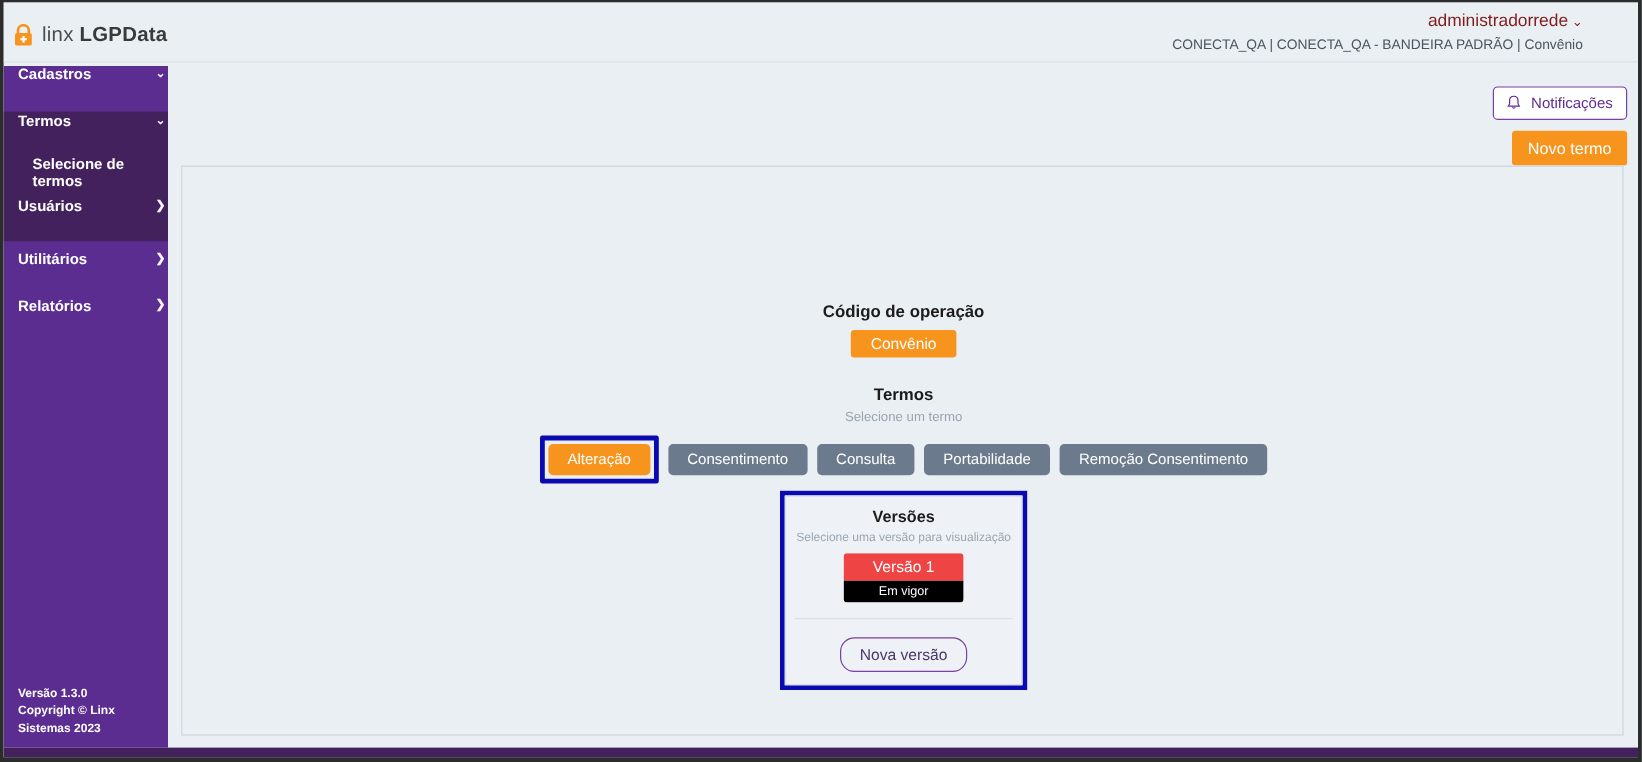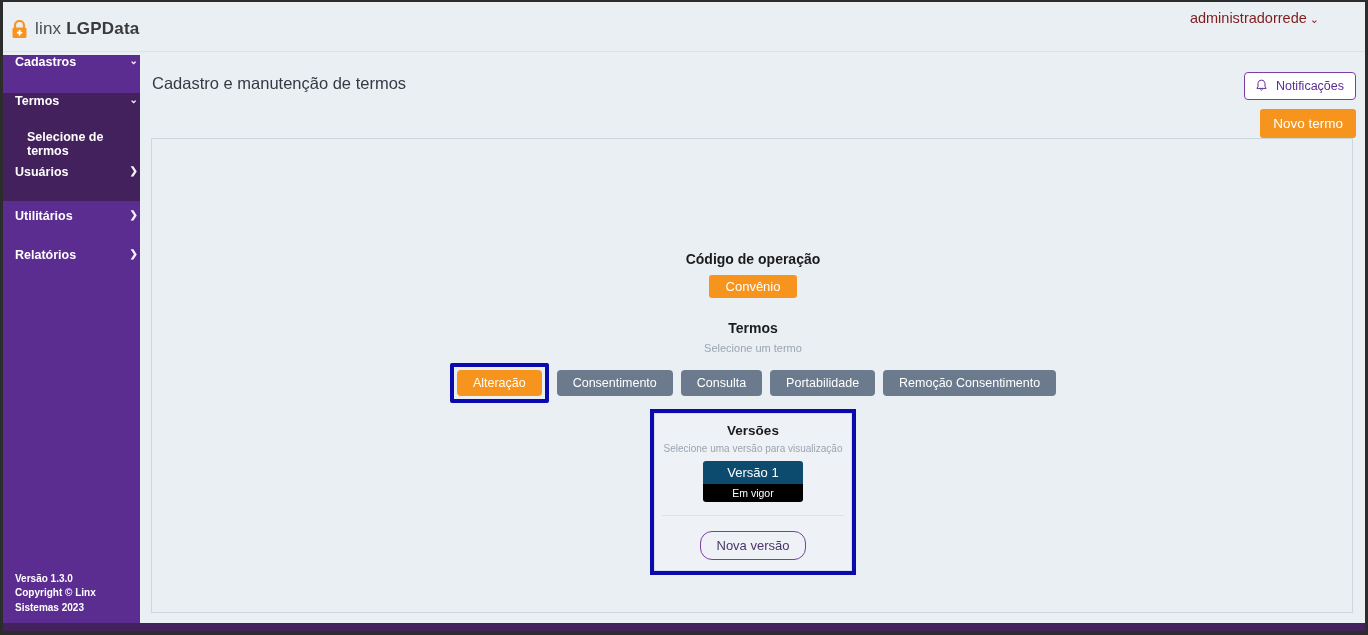--- a/index.html
+++ b/index.html
@@ -121,21 +121,21 @@
     background: #eef2f6;
     border: 1px solid #d6dee6;
     display: flex; flex-direction: column; align-items: center;
     padding-top: 9px; padding-bottom: 10px;
   }
   .lbl-versoes { font-size: 13.5px; font-weight: bold; color: #1b1b1b; }
   .lbl-sel-versao { margin-top: 5px; font-size: 10px; color: #9aa5b1; }
   .ver-card {
     margin-top: 7px; width: 100px; border-radius: 3px; overflow: hidden; cursor: pointer;
   }
-  .ver-card-head { background: #0c4a6e; color: #ffffff; font-size: 13px; padding: 4px 0; text-align: center; }
+  .ver-card-head { background: #ef4444; color: #ffffff; font-size: 13px; padding: 4px 0; text-align: center; }
   .ver-card-foot { background: #000000; color: #ffffff; font-size: 10.5px; padding: 3px 0; text-align: center; }
   .ver-divider { margin-top: 13px; width: 182px; height: 1px; background: #dbe2e9; }
   .btn-nova-versao {
     margin-top: 15px; background: #eef2f6; border: 1px solid #7a3fa0; border-radius: 12px;
     color: #4a3566; font-size: 13px; padding: 6px 16px; cursor: pointer;
   }
   .bottom-band {
     position: absolute; left: 0; bottom: 0;
     width: 1362px; height: 8px; background: #43215c;
   }
@@ -153,20 +153,21 @@
           <rect x="1.5" y="7.5" width="14" height="10.5" rx="1.6" fill="#f7941e"></rect>
           <rect x="7.7" y="10" width="1.8" height="5.5" fill="#ffffff"></rect>
           <rect x="5.9" y="11.8" width="5.4" height="1.8" fill="#ffffff"></rect>
         </svg>
       </span>
       <span class="brand-text"><span>linx</span> <span class="lgp">LGPData</span></span>
     </div>
 
     <div class="user-block">
       <div class="user-name"><span>administradorrede</span><span class="caret">⌄</span></div>
+      <div class="user-ctx">CONECTA_QA | CONECTA_QA - BANDEIRA PADRÃO | Convênio</div>
     </div>
   </div>
 
   <nav class="sidebar">
     <div class="side-dark"></div>
 
     <div class="side-item" style="top:0px;">
       <span class="lbl">Cadastros</span>
       <span class="arw">⌄</span>
     </div>
@@ -196,21 +197,20 @@
     </div>
 
     <div class="side-footer">
       <div>Versão 1.3.0</div>
       <div>Copyright © Linx</div>
       <div>Sistemas 2023</div>
     </div>
   </nav>
 
   <main class="main">
-    <h1 class="page-title">Cadastro e manutenção de termos</h1>
 
     <button class="btn-notif">
       <span class="bell">
         <svg width="13" height="14" viewBox="0 0 13 14">
           <path d="M6.5 1.2 C4.3 1.2 3 2.7 3 4.7 V7.4 L1.9 9.4 H11.1 L10 7.4 V4.7 C10 2.7 8.7 1.2 6.5 1.2 Z" fill="none" stroke="#5c2d91" stroke-width="1"></path>
           <path d="M5.3 10.4 A1.4 1.4 0 0 0 7.7 10.4" fill="none" stroke="#5c2d91" stroke-width="1"></path>
         </svg>
       </span>
       <span>Notificações</span>
     </button>

